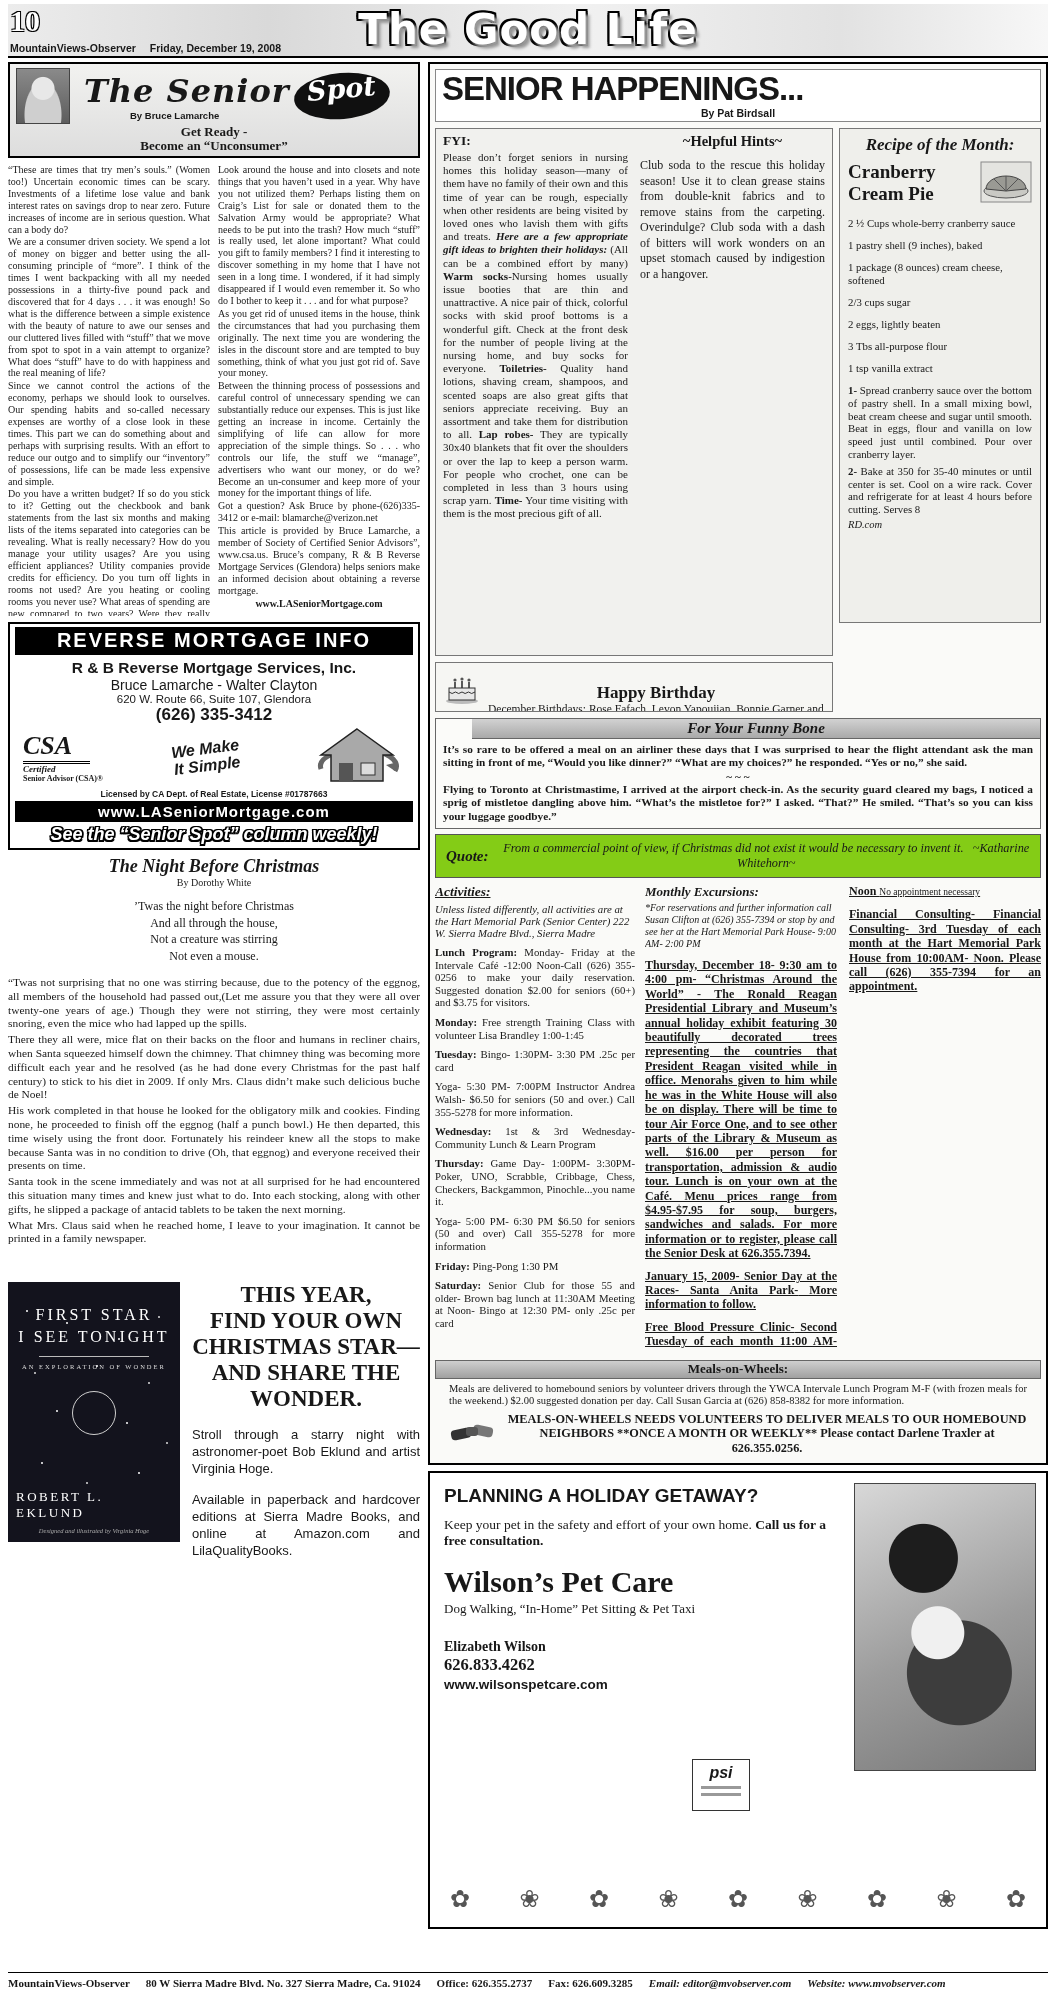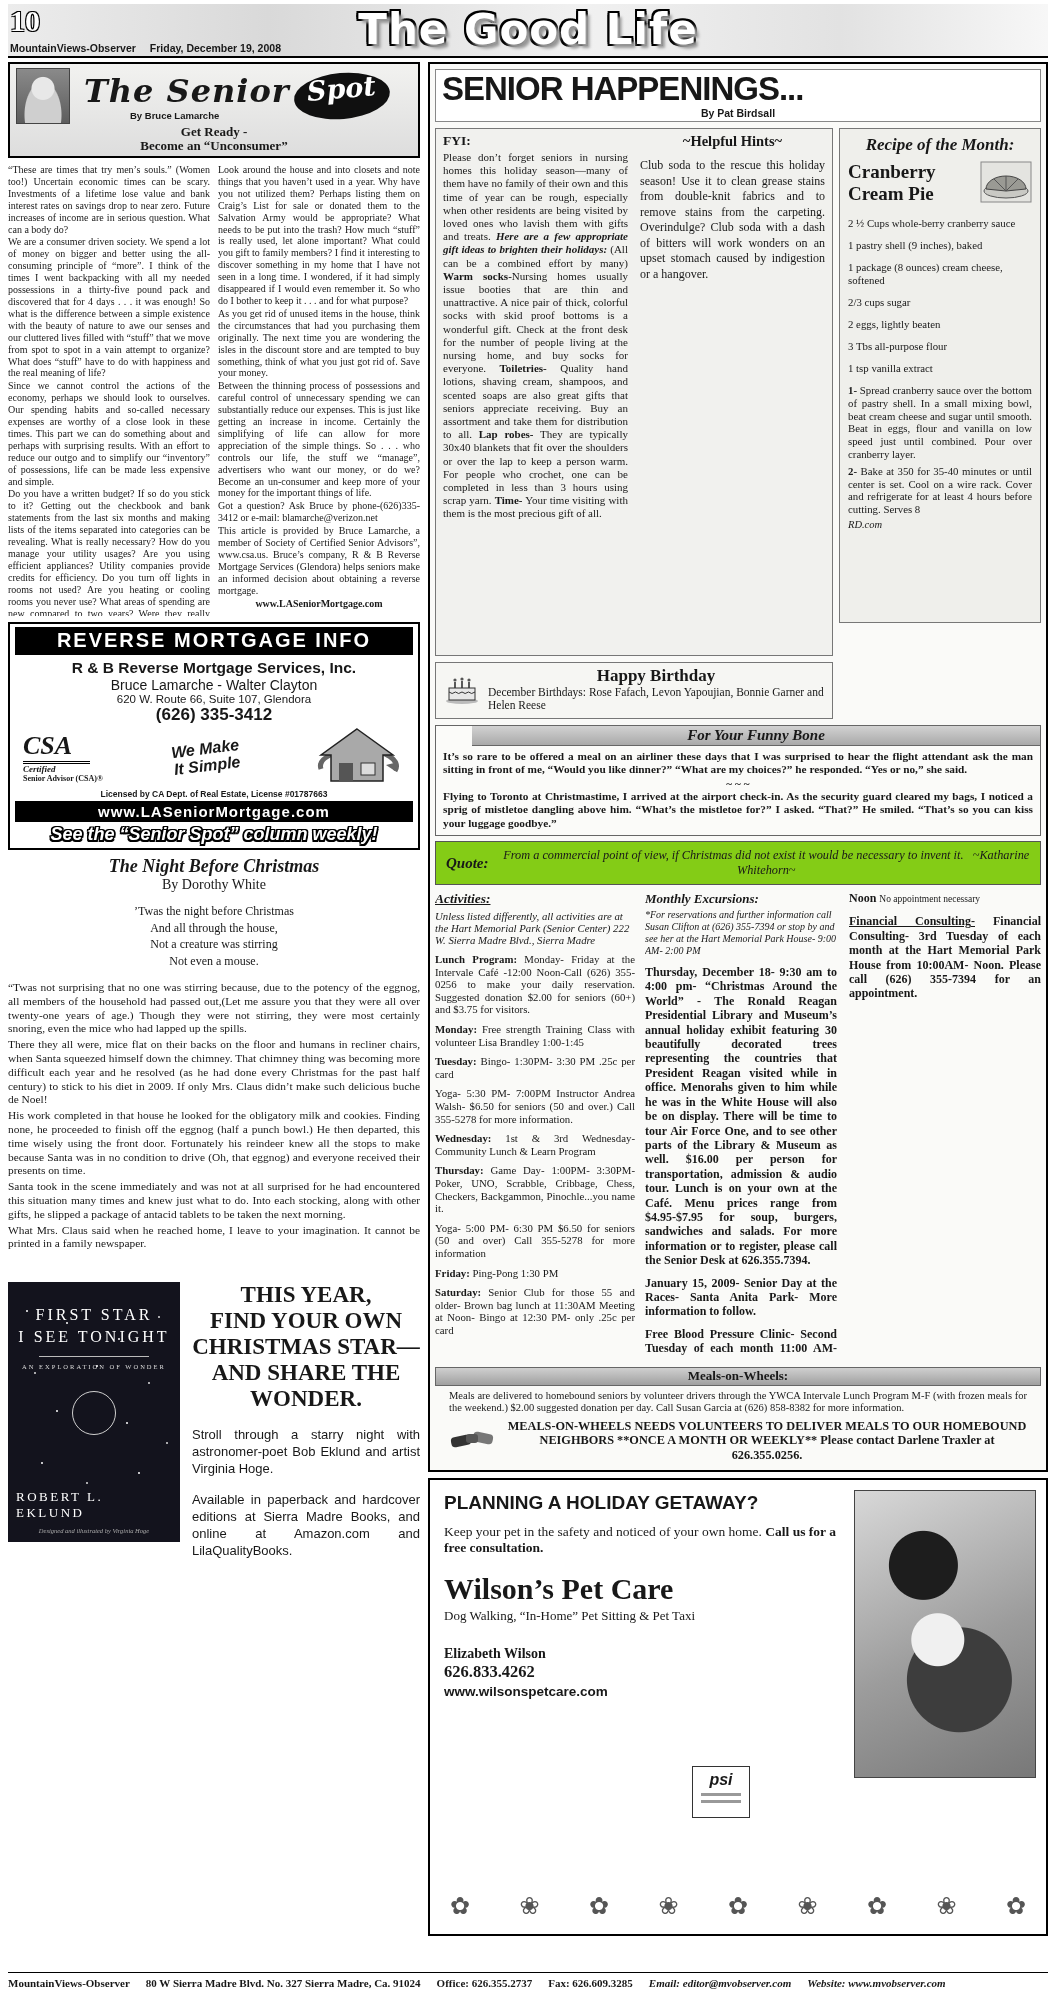--- a/index.html
+++ b/index.html
@@ -57,21 +57,21 @@
   .csa-s2 { font:bold 8px "Liberation Serif",serif; }
   .slogan { transform:rotate(-7deg); font:bold italic 16px "Liberation Sans",sans-serif; line-height:17px; }
   .mort-lic { font:bold 8.5px "Liberation Sans",sans-serif; }
   .mort-site { background:#000; color:#fff; font:bold 15px "Liberation Sans",sans-serif; letter-spacing:1px; padding:2px 0; margin-top:2px; }
   .mort-tag { font:bold italic 18px "Liberation Sans",sans-serif; color:#fff; margin-top:2px;
     text-shadow:-1.5px -1.5px 0 #000,1.5px -1.5px 0 #000,-1.5px 1.5px 0 #000,1.5px 1.5px 0 #000,0 1.5px 0 #000,0 -1.5px 0 #000,1.5px 0 0 #000,-1.5px 0 0 #000; }
 
   
   .nbc { height:420px; overflow:hidden; margin-top:6px; }
   .nbc-title { text-align:center; font:bold italic 18px "Liberation Serif",serif; }
-  .nbc-by { text-align:center; font-size:14px; margin-bottom:10px; }
+  .nbc-by { text-align:center; font-size:10px; margin-bottom:10px; }
   .nbc-poem { text-align:center; font-size:12px; line-height:16.5px; margin-bottom:12px; }
   .nbc p.body { font-size:11.4px; line-height:13.8px; text-align:justify; margin-bottom:2px; }
 
   
   .book { display:flex; gap:12px; height:362px; overflow:hidden; margin-top:6px; }
   .cover { width:172px; height:260px; background:#13131d; color:#fff; flex:0 0 auto; position:relative;
     display:flex; flex-direction:column; align-items:center; padding:22px 8px 8px; }
   .stars::before { content:""; position:absolute; width:2px; height:2px; background:#fff; border-radius:50%; top:28px; left:18px;
     box-shadow:40px 12px #fff,92px 28px #fff,132px 6px #ddd,8px 62px #ddd,70px 55px #fff,122px 72px #ddd,30px 100px #fff,100px 112px #fff,140px 132px #ddd,15px 152px #fff,60px 172px #ddd,112px 162px #fff; }
   .cover-t { font:normal 16px "Liberation Serif",serif; letter-spacing:3px; text-align:center; line-height:22px; }
@@ -101,21 +101,21 @@
 
   .recipe { border:1px solid #777; background:#efefeb; padding:6px 8px; height:495px; overflow:hidden; }
   .rec-head { font:bold italic 17px "Liberation Serif",serif; text-align:center; margin-bottom:6px; }
   .rec-titlerow { display:flex; justify-content:space-between; align-items:flex-start; }
   .rec-title { font:bold 19px "Liberation Serif",serif; line-height:22px; }
   .rec-ing { font-size:10.8px; line-height:13px; margin-top:10px; }
   .rec-ing div { margin-bottom:9px; }
   .rec-step { font-size:10.8px; line-height:12.8px; text-align:justify; margin-top:4px; }
   .rec-src { font:italic 10.5px "Liberation Serif",serif; margin-top:3px; }
 
-  .bday { border:1px solid #777; background:#f6f6f3; margin-top:6px; height:57px; padding:3px 8px 3px 52px; position:relative; overflow:hidden; }
+  .bday { border:1px solid #777; background:#f6f6f3; margin-top:6px; height:50px; padding:20px 8px 3px 52px; position:relative; overflow:hidden; }
   .bday-icon { position:absolute; left:8px; top:10px; }
   .bday-head { text-align:center; font:bold 17px "Liberation Serif",serif; }
   .bday-text { font-size:11.5px; line-height:13px; }
 
   .funny { margin-top:6px; border:1px solid #666; background:#fbfbf9; }
   .fb-bar { background:linear-gradient(#d2d2d2,#a9a9a9); border-bottom:1px solid #666; text-align:center;
     font:bold italic 15px "Liberation Serif",serif; padding:1px 15px;margin-left:36px; }
   .fb-text { padding:4px 7px 5px; font-size:11.3px; line-height:13.4px; text-align:justify; font-weight:bold; }
   .fb-sep { text-align:center; font-weight:bold; line-height:13px; }
 
@@ -124,21 +124,21 @@
   .q-text { flex:1; font:italic 12.3px "Liberation Serif",serif; line-height:15px; text-align:center; }
 
   .sh-lower { display:grid; grid-template-columns:200px 1fr; gap:10px; margin-top:6px; }
   .acts { height:470px; overflow:hidden; font-size:10.8px; line-height:12.6px; }
   .acts-head { font:bold italic 13.5px "Liberation Serif",serif; text-decoration:underline; }
   .acts-note { font:italic 10.8px "Liberation Serif",serif; margin-top:3px; }
   .acts p.entry { margin-top:7px; text-align:justify; }
   .exc { height:470px; overflow:hidden; column-count:2; column-gap:12px; column-fill:auto; }
   .exc-head { font:bold italic 13px "Liberation Serif",serif; }
   .exc-note { font:italic 10px "Liberation Serif",serif; line-height:12px; margin-top:2px; }
-  .exc p.trip { font-weight:bold; font-size:12px; line-height:14.4px; text-align:justify; margin-top:8px; }
+  .exc p.trip { font-weight:bold; font-size:12px; line-height:14.4px; text-align:justify; margin-top:8px;text-decoration:underline; }
   .exc .small { font-weight:normal; font-size:9.5px; }
 
   .meals { margin-top:6px; }
   .meals-bar { background:linear-gradient(#cfcfcf,#a0a0a0); border:1px solid #666; text-align:center;
     font:bold 13px "Liberation Serif",serif; padding:0 0 1px; }
   .meals-text { font-size:10.5px; line-height:12.4px; text-align:justify; padding:4px 14px 2px; }
   .vol { display:flex; align-items:center; gap:12px; padding:2px 14px 2px; }
   .vol-text { flex:1; font:bold 12.3px "Liberation Serif",serif; line-height:14.6px; text-align:center; }
 
   
@@ -410,21 +410,21 @@
               </svg>
             </span>
             <div class="vol-text">MEALS-ON-WHEELS NEEDS VOLUNTEERS TO DELIVER MEALS TO OUR HOMEBOUND NEIGHBORS **ONCE A MONTH OR WEEKLY** Please contact Darlene Traxler at 626.355.0256.</div>
           </div>
         </div>
       </section>
 
       <section class="pet">
         <div class="pet-head">PLANNING A HOLIDAY GETAWAY?</div>
         <div class="pet-l1">
-          <span>Keep your pet in the safety and noticed of your own home.  </span><b>Call us for a free consultation.</b>
+          <span>Keep your pet in the safety and effort of your own home.  </span><b>Call us for a free consultation.</b>
         </div>
         <div class="pet-co">Wilson’s Pet Care</div>
         <div class="pet-sv">Dog Walking, “In-Home” Pet Sitting &amp; Pet Taxi</div>
         <div class="pet-ct">Elizabeth Wilson</div>
         <div class="pet-ph">626.833.4262</div>
         <div class="pet-web">www.wilsonspetcare.com</div>
         <div class="dogphoto"></div>
         <div class="psi">
           <div class="psi-t">psi</div>
           <div class="psi-bar"></div>

